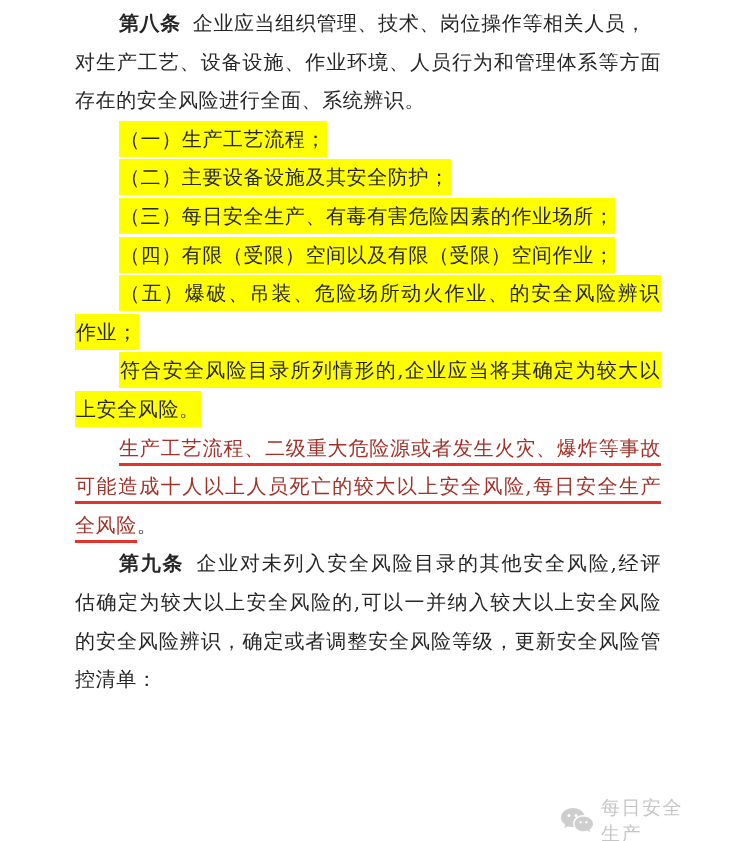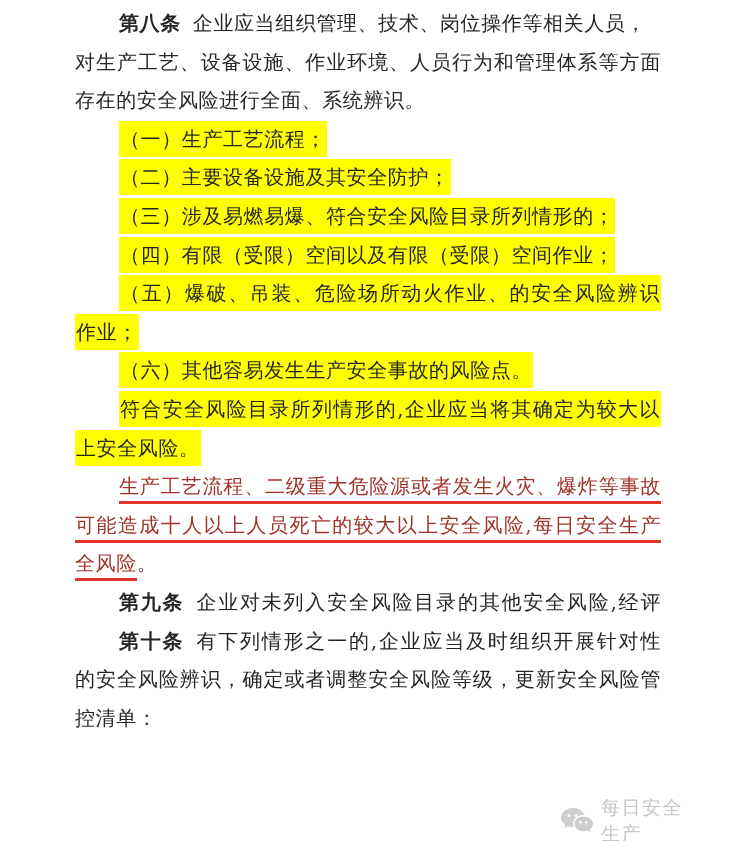--- a/index.html
+++ b/index.html
@@ -48,32 +48,31 @@
 </head>
 <body>
 
 <div class="page">
   <div class="doc" id="doc">
       <div class="line ind"><span class="seg b">第八条</span><span class="seg">企业应当组织管理、技术、岗位操作等相关人员，</span></div>
       <div class="line just"><span class="seg">对生产工艺、设备设施、作业环境、人员行为和管理体系等方面</span></div>
       <div class="line"><span class="seg">存在的安全风险进行全面、系统辨识。</span></div>
       <div class="line ind"><span class="seg hl">（一）生产工艺流程；</span></div>
       <div class="line ind"><span class="seg hl">（二）主要设备设施及其安全防护；</span></div>
-      <div class="line ind"><span class="seg hl">（三）涉及易燃易爆、符合安全风险目录所列情形的；</span></div>
+      <div class="line ind"><span class="seg hl">（三）每日安全生产、有毒有害危险因素的作业场所；</span></div>
       <div class="line ind"><span class="seg hl">（四）有限（受限）空间以及有限（受限）空间作业；</span></div>
       <div class="line ind just"><span class="seg hl">（五）爆破、吊装、危险场所动火作业、的安全风险辨识</span></div>
       <div class="line"><span class="seg hl">作业；</span></div>
-      <div class="line ind"><span class="seg hl">（六）其他容易发生生产安全事故的风险点。</span></div>
       <div class="line ind just"><span class="seg hl">符合安全风险目录所列情形的,企业应当将其确定为较大以</span></div>
       <div class="line"><span class="seg hl">上安全风险。</span></div>
       <div class="line ind just"><span class="seg ru">生产工艺流程、二级重大危险源或者发生火灾、爆炸等事故</span></div>
       <div class="line just"><span class="seg ru">可能造成十人以上人员死亡的较大以上安全风险,每日安全生产</span></div>
       <div class="line"><span class="seg ru">全风险</span><span class="seg">。</span></div>
       <div class="line ind just"><span class="seg b">第九条</span><span class="seg">企业对未列入安全风险目录的其他安全风险,经评</span></div>
-      <div class="line ind just"><span class="seg b">第十条</span><span class="seg">有下列情形之一的,企业应当及时组织开展针对性</span></div>
+      <div class="line just"><span class="seg">估确定为较大以上安全风险的,可以一并纳入较大以上安全风险</span></div>
       <div class="line just"><span class="seg">的安全风险辨识，确定或者调整安全风险等级，更新安全风险管</span></div>
       <div class="line"><span class="seg">控清单：</span></div>
     </div>
 
   <div class="watermark">
     <svg class="wm-icon" width="36" height="28" viewBox="0 0 36 28" aria-hidden="true">
       <g fill="#c6c6c6">
         <path d="M13,1 C6.4,1 1,5.3 1,10.6 C1,13.6 2.7,16.2 5.3,17.9 L4.2,21.2 L8.1,19.2 C9.6,19.7 11.2,20.1 13,20.1 C13.3,20.1 13.6,20.1 13.9,20.05 C13.4,19 13.1,17.9 13.1,16.7 C13.1,11.9 17.6,8.1 23.1,8.1 C23.6,8.1 24,8.15 24.5,8.2 C23.2,4 18.5,1 13,1 Z"></path>
         <path d="M23.4,9.6 C18.4,9.6 14.5,12.9 14.5,16.9 C14.5,20.9 18.4,24.2 23.4,24.2 C24.7,24.2 26,23.9 27.2,23.5 L30.4,25.2 L29.5,22.5 C31.6,21.1 33,19.1 33,16.9 C33,12.9 28.5,9.6 23.4,9.6 Z"></path>
       </g>

